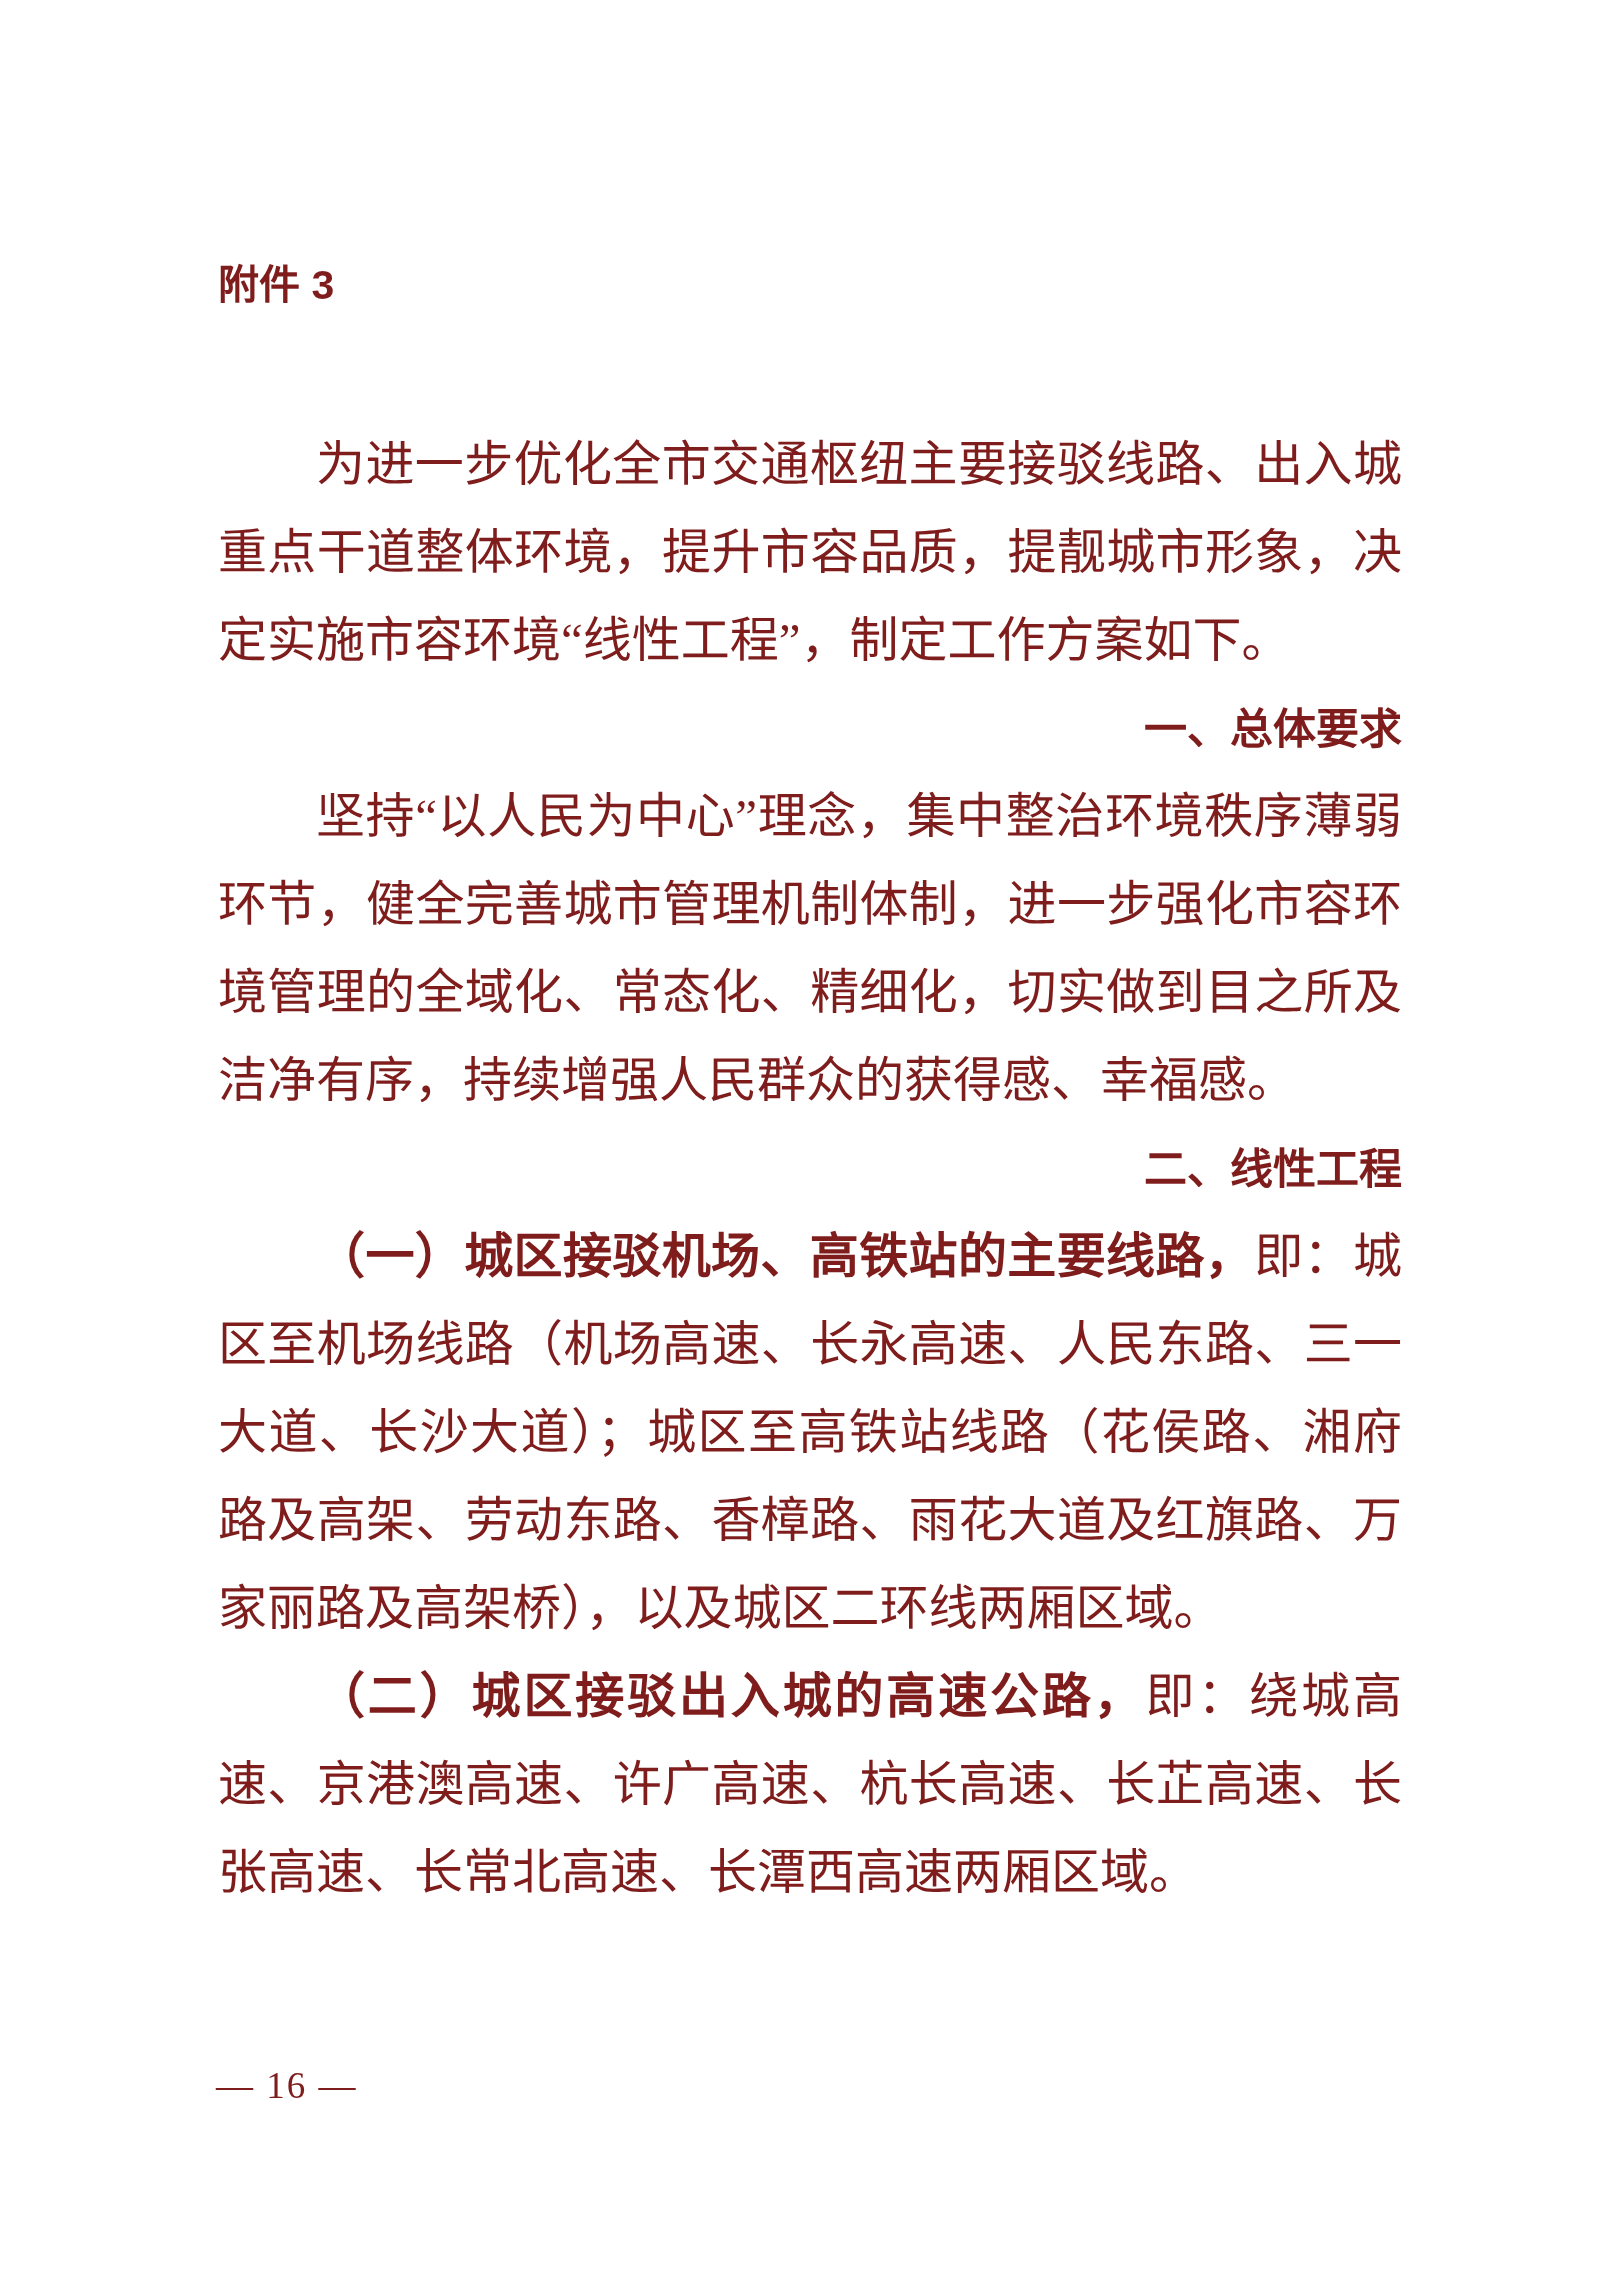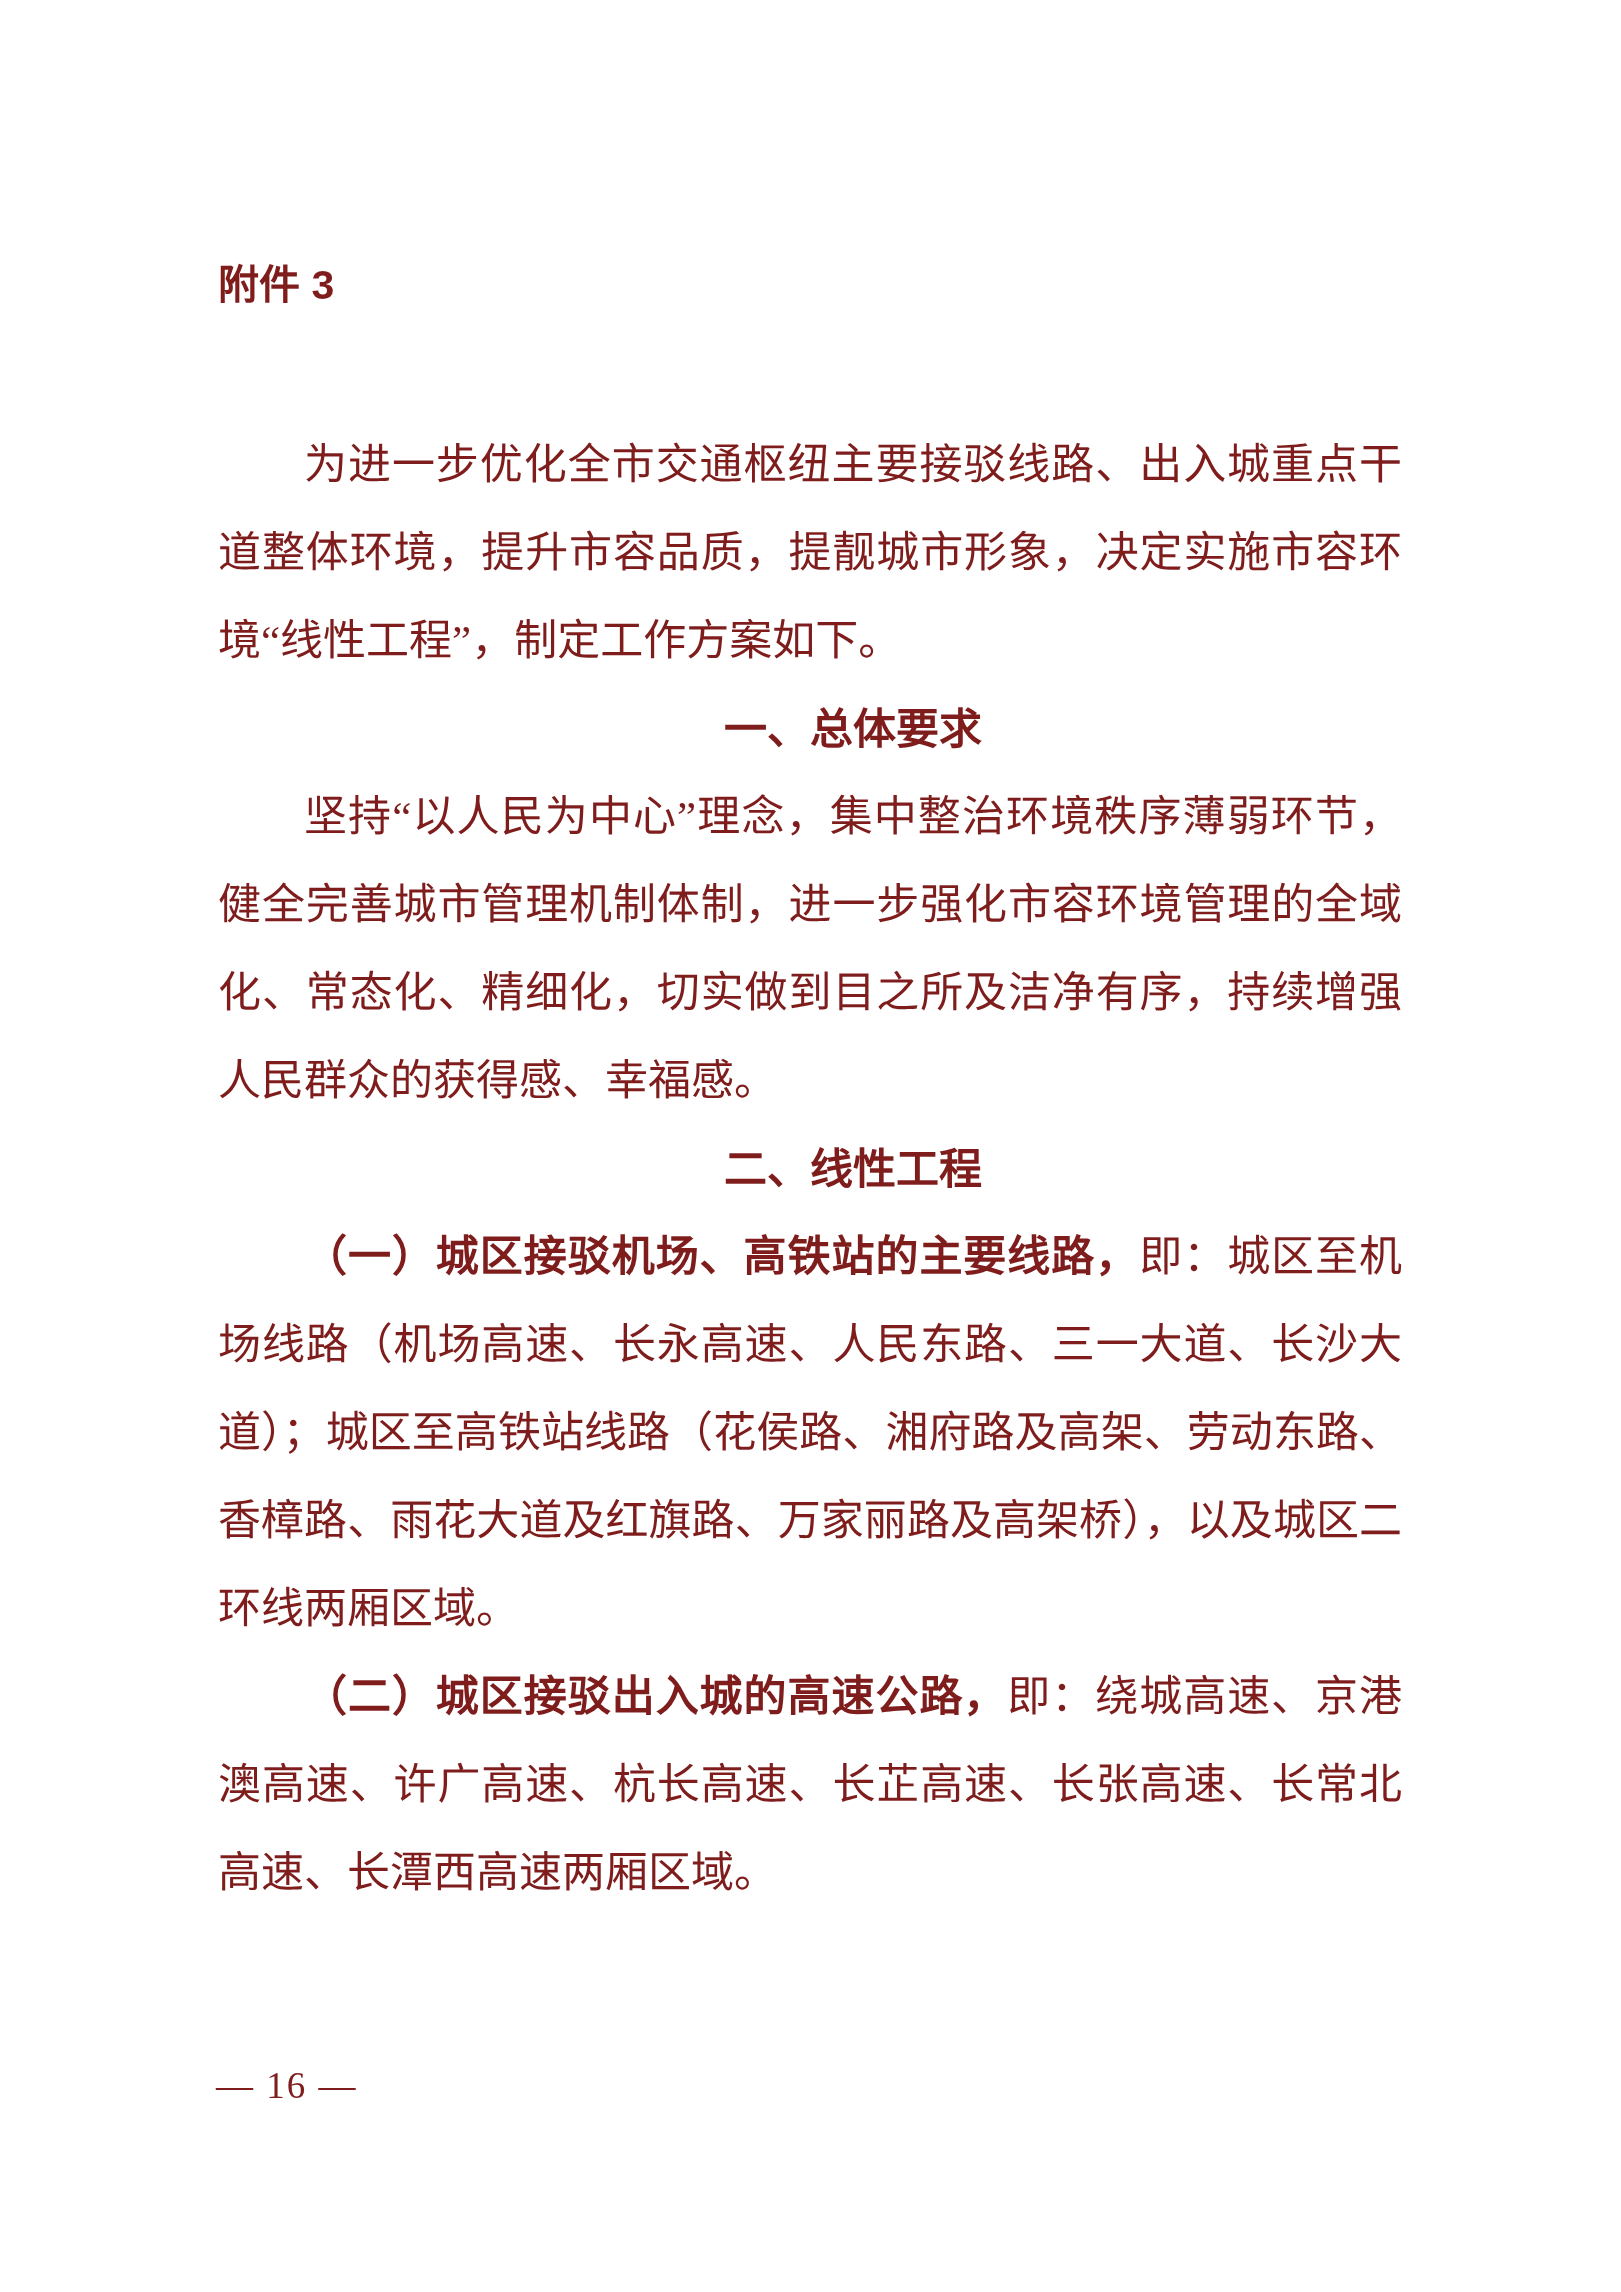--- a/index.html
+++ b/index.html
@@ -42,39 +42,39 @@
     font-weight: 900;
     font-size: 59px;
     line-height: 90px;
     letter-spacing: 2px;
     text-align: center;
     white-space: nowrap;
   }
 
   
   .body-para {
-    font-size: 43px;
+    font-size: 49px;
     line-height: 88px;
     text-align: justify;
     text-indent: 2em;
     font-weight: 400;
   }
 
   .first-para {
     margin-top: 113px;
   }
 
   
   .section-heading {
     font-family: "Liberation Sans", "DejaVu Sans", sans-serif;
     font-weight: 700;
     font-size: 43px;
     line-height: 88px;
     text-indent: 2em;
-    text-align: center;
+    text-align: right;
   }
 
   
   .bold-lead {
     font-weight: 700;
   }
 
   
   .page-number {
     position: absolute;

